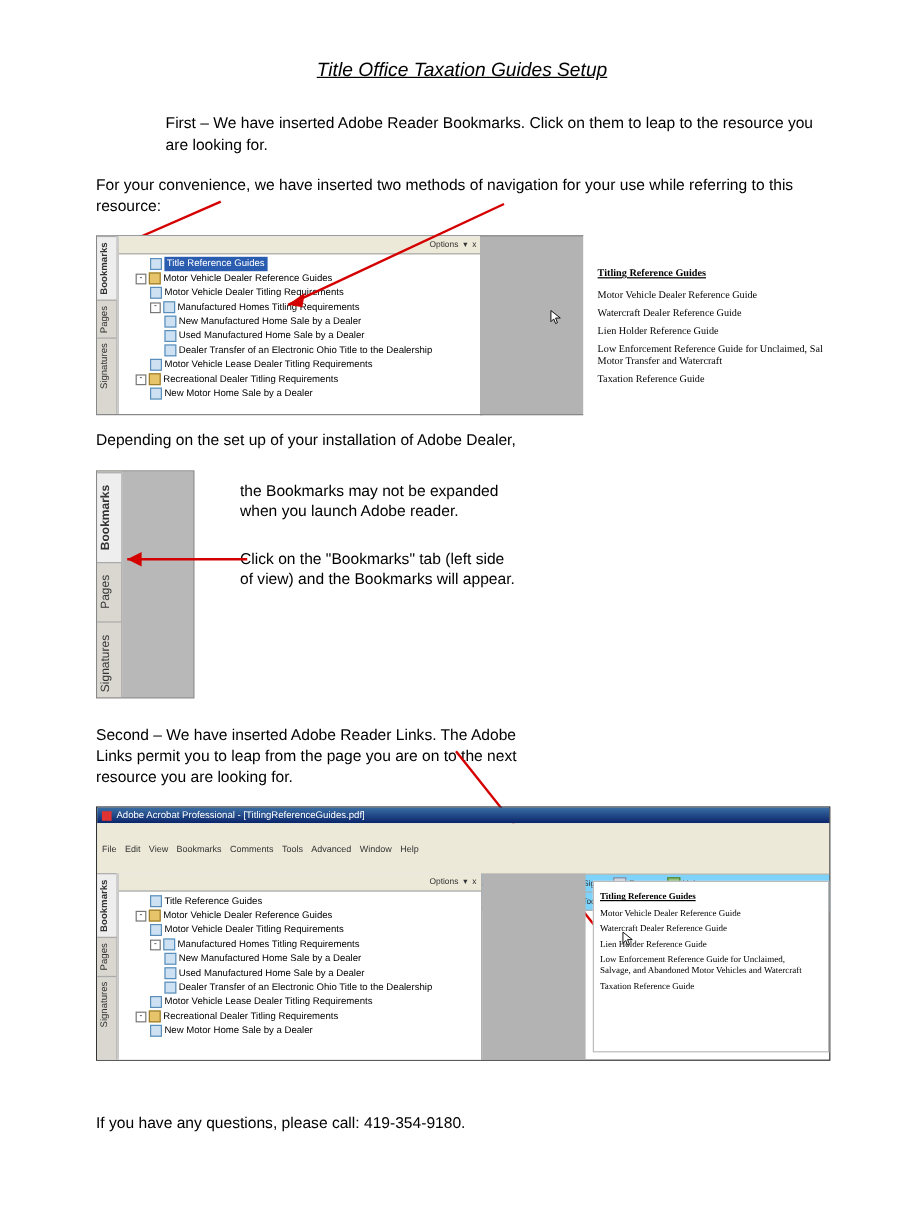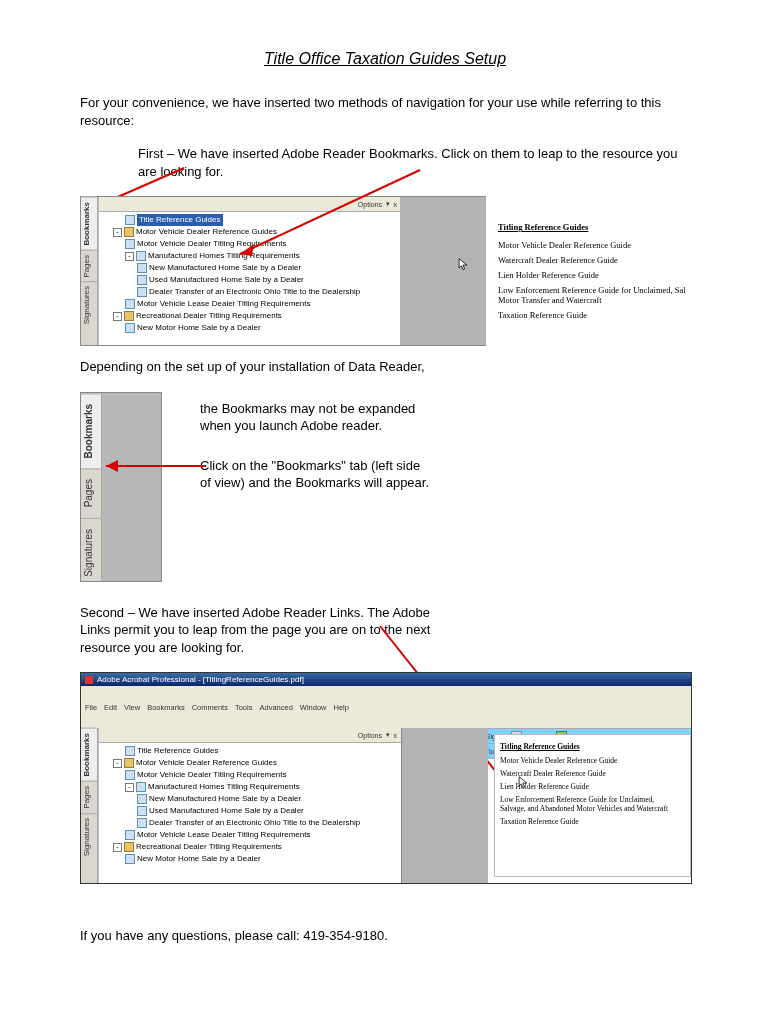--- a/index.html
+++ b/index.html
@@ -215,23 +215,23 @@
     width: 10px; height: 14px;
   }
 </style>
 </head>
 <body>
 
 <div class="page">
 
   <div class="title">Title Office Taxation Guides Setup</div>
 
+  <p class="body-text indent">First – We have inserted Adobe Reader Bookmarks.  Click on them to leap to the resource you are looking for.</p>
+
   <p class="body-text">For your convenience, we have inserted two methods of navigation for your use while referring to this resource:</p>
-
-  <p class="body-text indent">First – We have inserted Adobe Reader Bookmarks.  Click on them to leap to the resource you are looking for.</p>
 
   <div style="position:relative;height:0">
     <svg class="arrow" style="left:-6px;top:-32px" width="120" height="60">
       <line x1="110" y1="4" x2="14" y2="46" stroke="#d40000" stroke-width="2"></line>
       <polygon points="14,46 24,36 28,44" fill="#d40000"></polygon>
     </svg>
   </div>
 
   <div class="shot shot1">
     <div class="panel1">
@@ -272,21 +272,21 @@
     </div>
     <svg class="arrow" style="left:150px;top:-30px" width="200" height="100">
       <line x1="190" y1="4" x2="10" y2="88" stroke="#d40000" stroke-width="2"></line>
       <polygon points="10,88 24,78 22,90" fill="#d40000"></polygon>
     </svg>
     <svg class="cursor" style="left:378px;top:62px" viewBox="0 0 12 18">
       <path d="M1 1 L1 13 L4 10 L6 15 L8 14 L6 9 L11 9 Z" fill="#fff" stroke="#000" stroke-width="1"></path>
     </svg>
   </div>
 
-  <p class="body-text" style="margin-top:14px">Depending on the set up of your installation of Data Reader,</p>
+  <p class="body-text" style="margin-top:14px">Depending on the set up of your installation of Adobe Dealer,</p>
 
   <div class="shot shot2">
     <div class="panel2">
       <div class="sidetabs">
         <div class="sidetab active">Bookmarks</div>
         <div class="sidetab">Pages</div>
         <div class="sidetab">Signatures</div>
       </div>
       <div class="greyfill"></div>
     </div>

